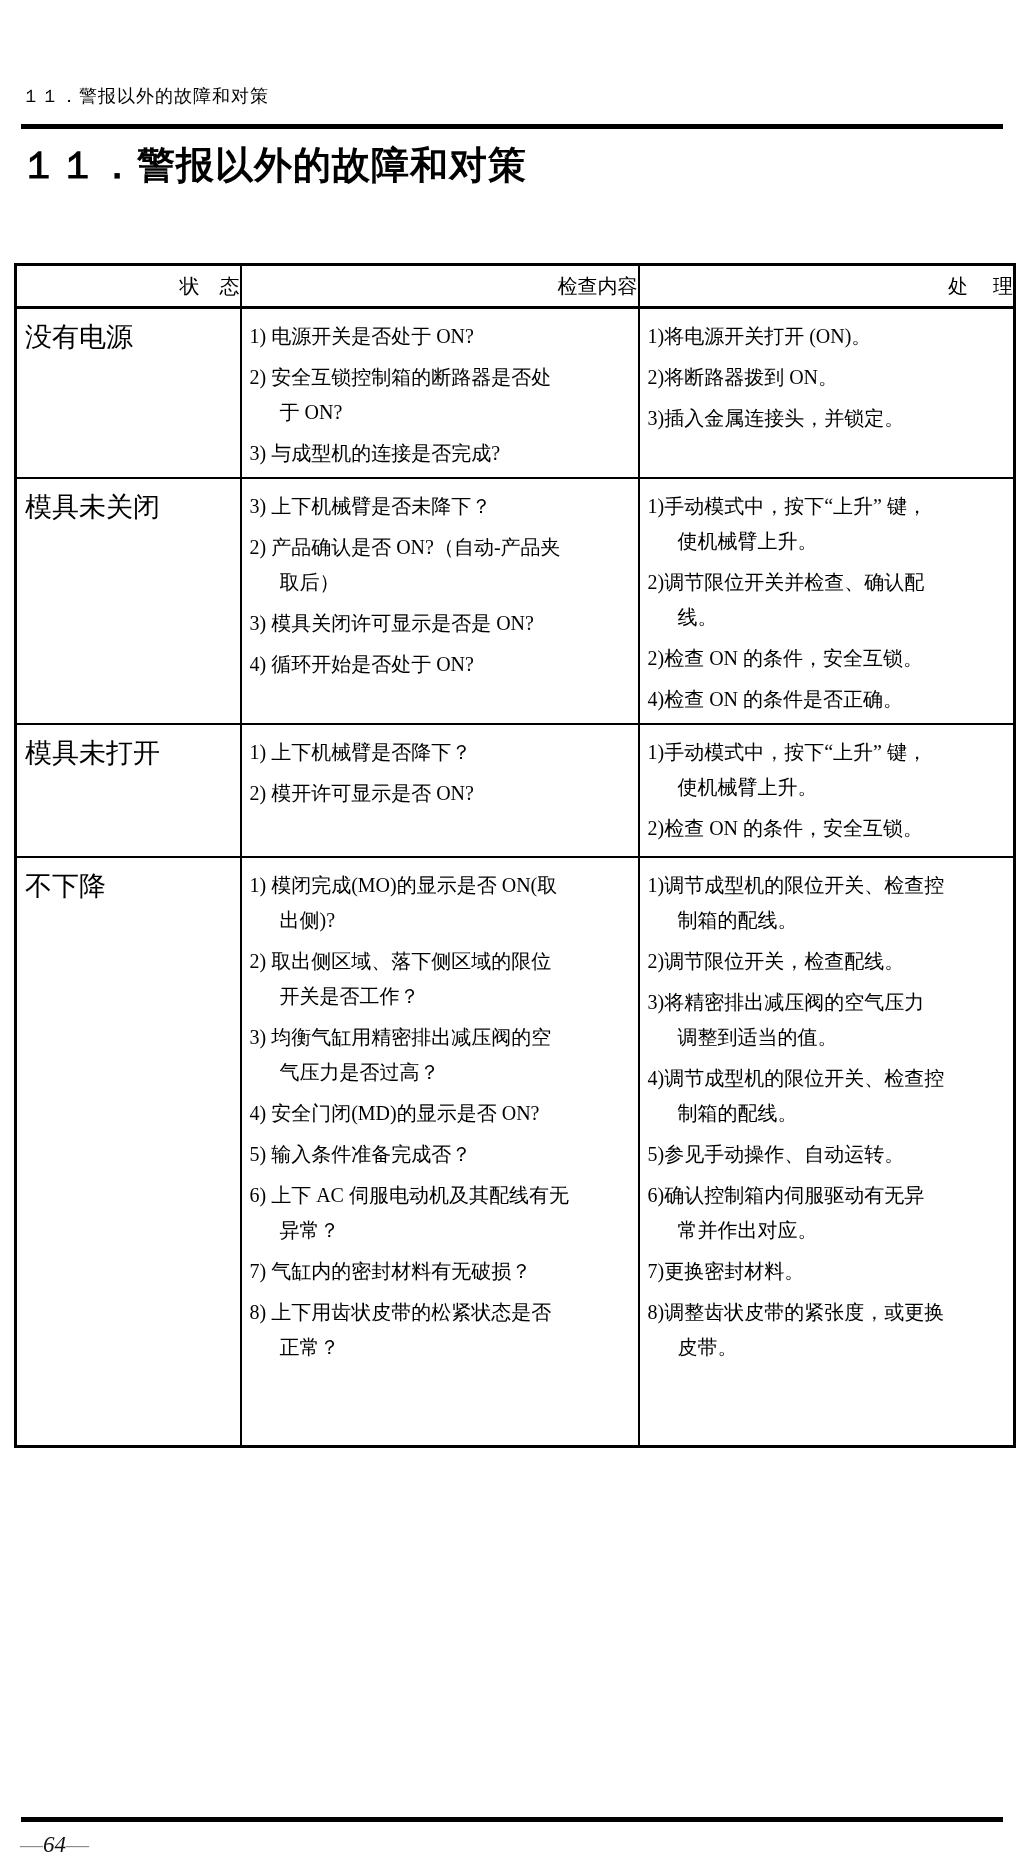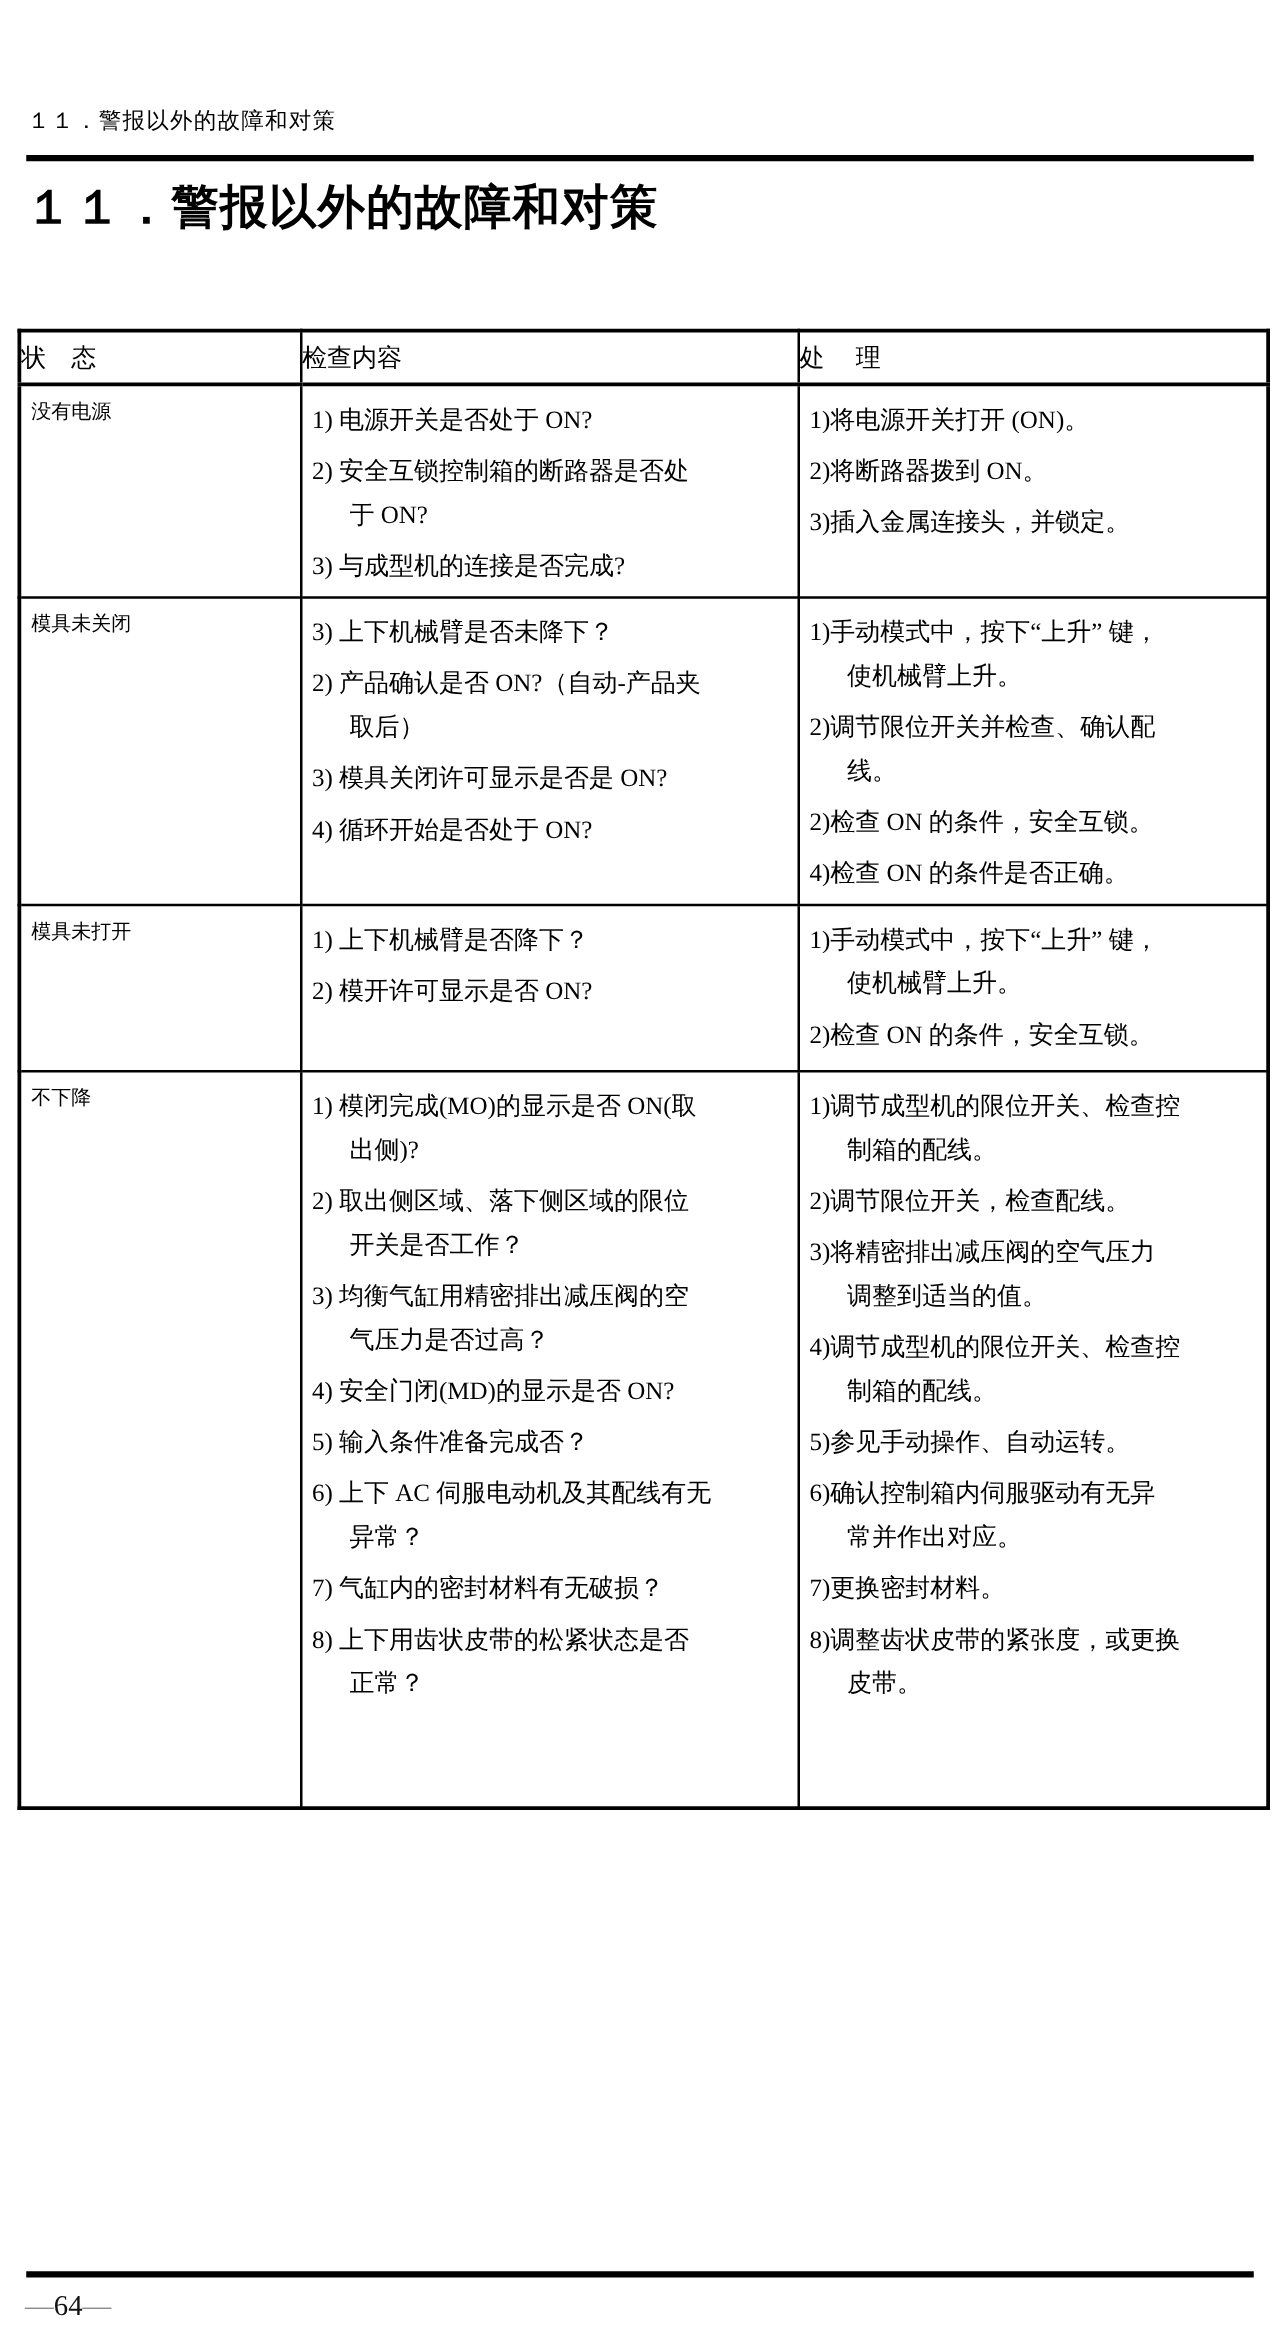--- a/index.html
+++ b/index.html
@@ -34,57 +34,57 @@
     border:3px solid #000;
     table-layout:fixed;
     width:999px;
   }
   table.trouble th{
     font-weight:normal;
     font-size:20px;
     border:2px solid #000;
     border-bottom:3px solid #000;
     height:40px;
-    text-align:left;
+    text-align:right;
     vertical-align:middle;
     white-space:pre;
     padding:0;
   }
   table.trouble td{
     border:2px solid #000;
     vertical-align:top;
     padding:10px 4px 0 8px;
   }
   tr.r0 td{height:145px;}
   tr.r1 td{height:233px;}
   tr.r2 td{height:121px;}
   tr.r3 td{height:577px;}
   .status{
-    font-size:16px;
+    font-size:27px;
     padding-left:2px;
     white-space:pre;
   }
   .item{
     margin:0 0 6px 0;
     padding-left:30px;
     text-indent:-30px;
     white-space:pre-wrap;
     font-size:20px;
     line-height:35px;
   }
 
   .footer-rule{
     position:absolute;left:21px;top:1817px;width:982px;height:5px;background:#000;
   }
   .page-number{
     position:absolute;left:20px;top:1832px;
     font-size:23px;letter-spacing:0;
   }
   .page-number .dash{color:#8c8c8c;}
-  .page-number .num{color:#111;}
+  .page-number .num{color:#111;font-style:italic;}
 </style>
 </head>
 <body>
 
 <div class="page">
 
   <div class="header-note">１１．警报以外的故障和对策</div>
   <div class="top-rule"></div>
 
   <h1 class="page-title" style="margin:0;">１１．警报以外的故障和对策</h1>

